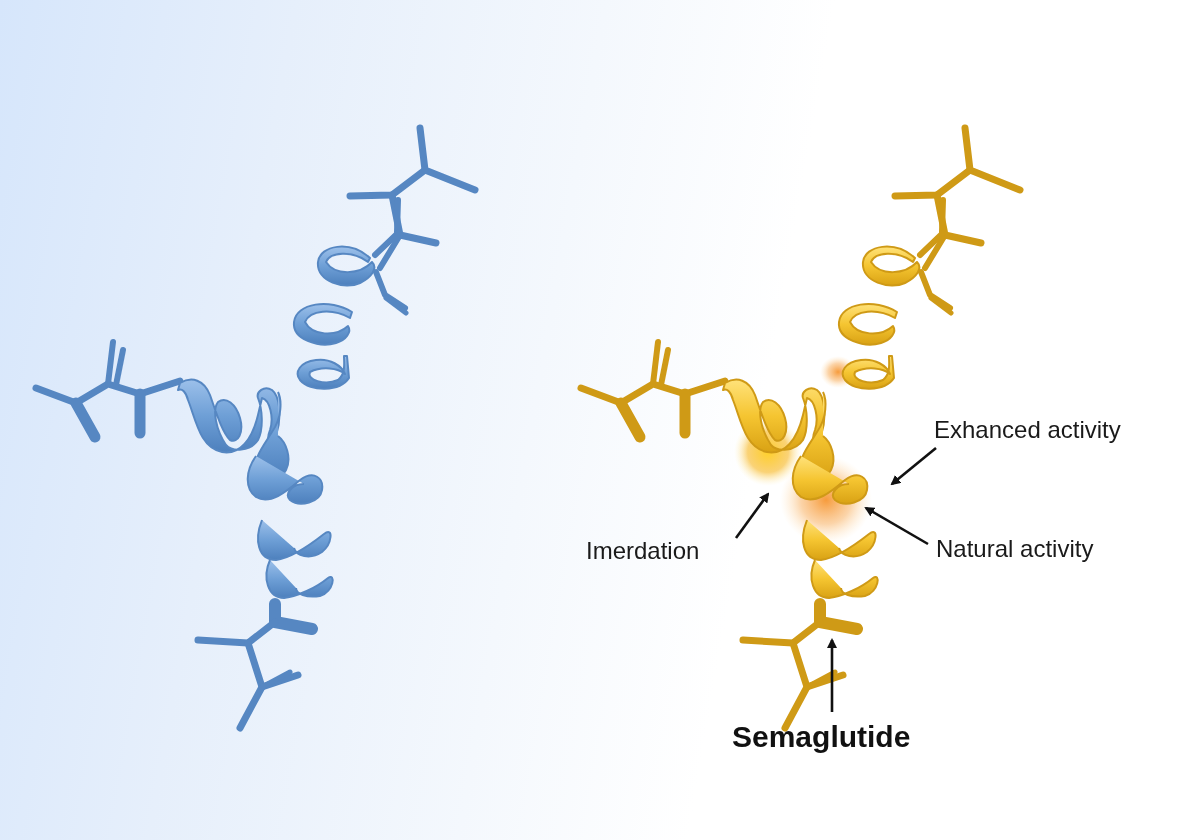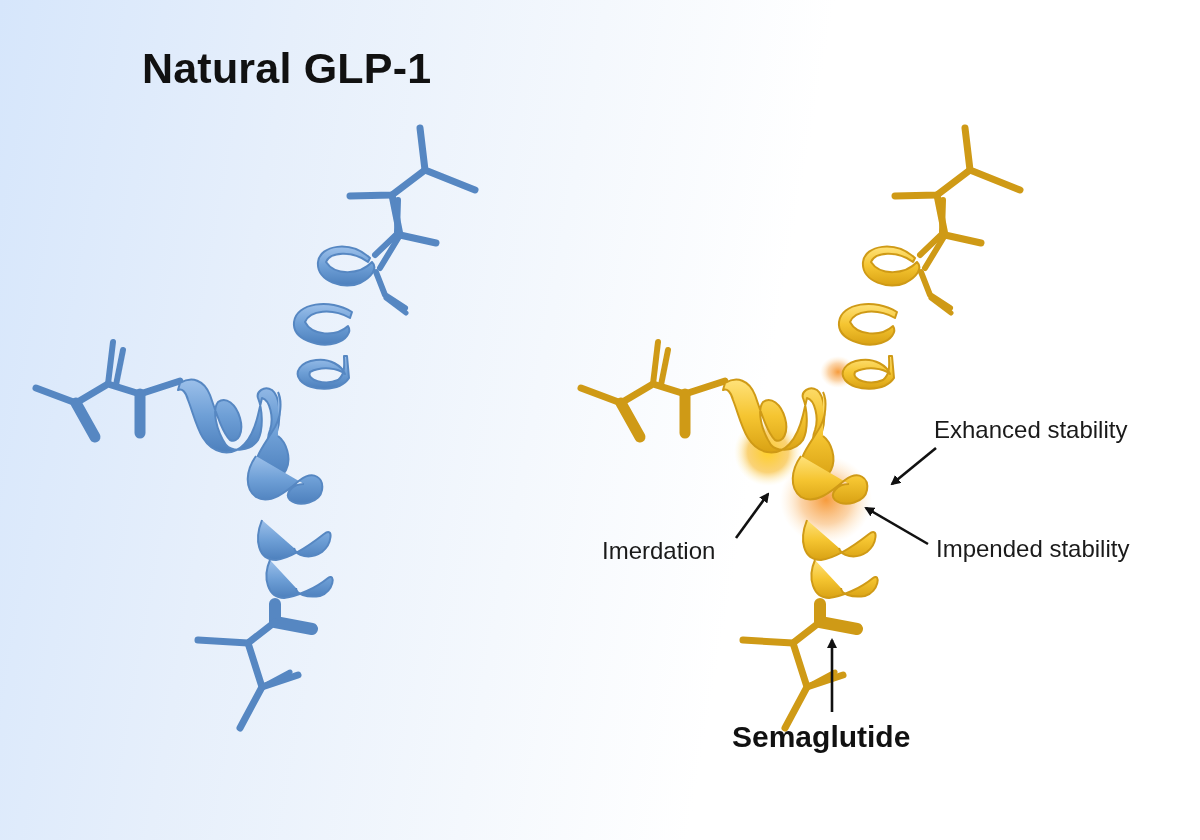--- a/index.html
+++ b/index.html
@@ -16,21 +16,21 @@
       font-family: "Liberation Sans", sans-serif;
     }
     #natural-title { left: 142px; top: 44px; font-size: 43px; letter-spacing: 0.2px; }
     #sema-title { left: 732px; top: 720px; font-size: 30px; text-align: right; }
     .annot {
       position: absolute; font-size: 24px; color: #1a1a1a; white-space: nowrap;
       font-family: "Liberation Sans", sans-serif;
     }
     #annot-stability { left: 934px; top: 416px; }
     #annot-activity { left: 936px; top: 535px; }
-    #annot-imerdation { left: 602px; top: 537px; text-align: center; }
+    #annot-imerdation { left: 586px; top: 537px; text-align: center; }
     svg.mol { position: absolute; left: 0; top: 0; }
     .overlay { position: absolute; left: 0; top: 0; width: 1200px; height: 840px; pointer-events: none; }
   </style>
 </head>
 <body>
 
 <div class="panel" id="panel-natural"></div>
 <div class="panel" id="panel-sema"></div>
 
 <svg class="mol" width="1200" height="840" viewBox="0 0 1200 840">
@@ -118,18 +118,17 @@
 
   <g stroke="#111" stroke-width="2.6" fill="none">
     <line x1="936" y1="448" x2="892" y2="484" marker-end="url(#arrowHead)"></line>
     <line x1="928" y1="544" x2="866" y2="508" marker-end="url(#arrowHead)"></line>
     <line x1="736" y1="538" x2="768" y2="494" marker-end="url(#arrowHead)"></line>
     <line x1="832" y1="712" x2="832" y2="640" marker-end="url(#arrowHead)"></line>
   </g>
 </svg>
 
 <div class="overlay">
-  <div class="title" id="natural-title">Natural GLP-1</div>
   <div class="title" id="sema-title">Semaglutide</div>
-  <div class="annot" id="annot-stability">Exhanced stability</div>
-  <div class="annot" id="annot-activity">Impended stability</div>
+  <div class="annot" id="annot-stability">Exhanced activity</div>
+  <div class="annot" id="annot-activity">Natural activity</div>
   <div class="annot" id="annot-imerdation">Imerdation</div>
 </div>
 
 </body></html>

